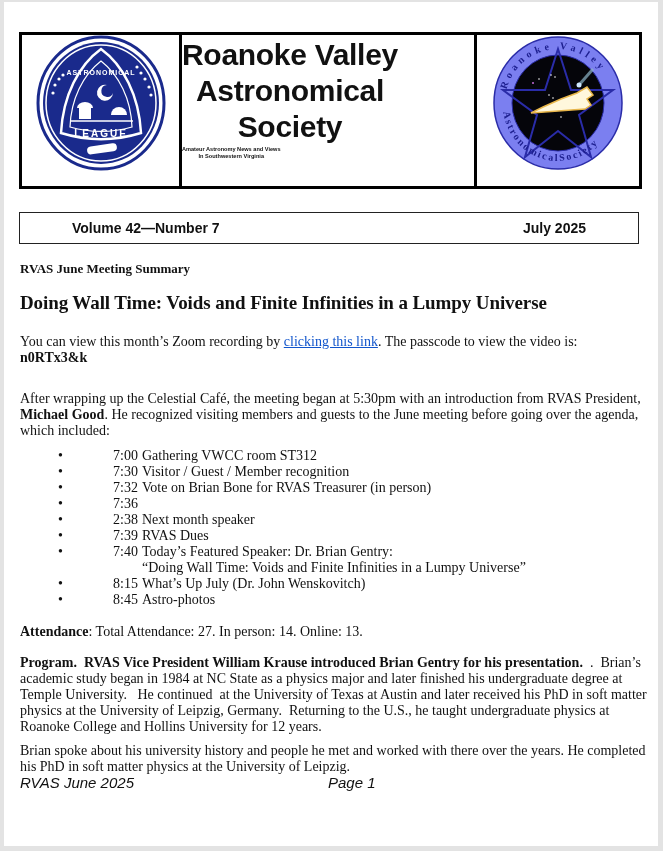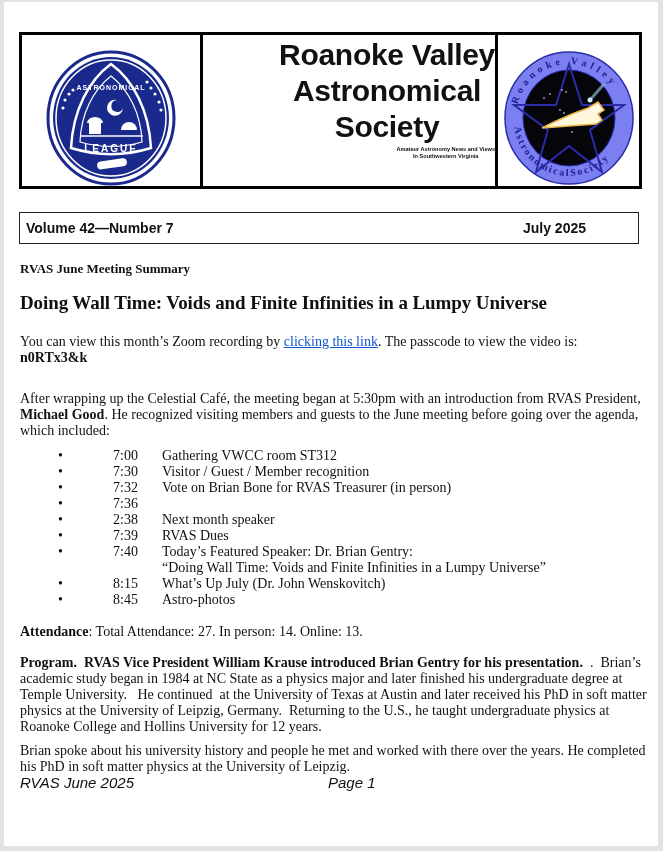--- a/index.html
+++ b/index.html
@@ -13,22 +13,22 @@
     position: absolute; left: 4px; top: 2px;
     width: 654px; height: 844px;
     background: #ffffff;
   }
   .masthead {
     position: absolute; left: 15px; top: 30px;
     width: 617px; height: 151px;
     border: 3px solid #000;
     display: flex;
   }
-  .mast-cell { height: 100%; display: flex; align-items: flex-end; justify-content: center; box-sizing: border-box; }
-  .mast-left { width: 181px; border-right: 3px solid #000; }
+  .mast-cell { height: 100%; display: flex; align-items: flex-start; justify-content: center; box-sizing: border-box; }
+  .mast-left { width: 160px; border-right: 3px solid #000; }
   .mast-center { width: 295px; border-right: 3px solid #000; flex-direction: column; justify-content: flex-start; }
   .mast-right { flex: 1; }
   .mast-title {
     font-family: "Liberation Sans", sans-serif;
     font-weight: bold; font-size: 30px; line-height: 36px;
     text-align: center; letter-spacing: -0.3px; margin-top: 2px;
   }
   .mast-title div { display: block; }
   .mast-sub {
     font-family: "Liberation Sans", sans-serif;
@@ -37,38 +37,38 @@
   }
   .volbox {
     position: absolute; left: 15px; top: 210px;
     width: 618px; height: 30px;
     border: 1px solid #222;
     font-family: "Liberation Sans", sans-serif;
     font-weight: bold; font-size: 14px;
     display: flex; align-items: center; justify-content: space-between;
     box-sizing: content-box;
   }
-  .volbox .vol { padding-left: 6px; }
+  .volbox .vol { padding-left: 6px; margin-left: 46px; }
   .volbox .date { padding-right: 52px; }
   .section-label {
     position: absolute; left: 16px; top: 259px;
     font-weight: bold; font-size: 13px;
   }
   .headline {
     position: absolute; left: 16px; top: 290px;
     font-weight: bold; font-size: 19px; letter-spacing: -0.1px;
   }
   .body-text { font-size: 14px; line-height: 16px; }
   .p1 { position: absolute; left: 16px; top: 332px; width: 630px; }
   .p2 { position: absolute; left: 16px; top: 389px; width: 630px; }
   .agenda { position: absolute; left: 16px; top: 446px; width: 630px; }
   .agenda-row { display: flex; height: 16px; }
   .agenda-row.tall { height: 32px; }
   .bullet { width: 40px; padding-left: 38px; }
-  .time { width: 40px; text-align: right; padding-right: 24px; }
+  .time { width: 40px; text-align: right; padding-right: 4px; }
   .item { flex: 1; }
   .attend { position: absolute; left: 16px; top: 622px; width: 630px; }
   .program { position: absolute; left: 16px; top: 653px; width: 630px; }
   .spoke { position: absolute; left: 16px; top: 741px; width: 630px; }
   a.link { color: #1155cc; text-decoration: underline; }
   .footer {
     position: absolute; top: 772px;
     font-family: "Liberation Sans", sans-serif; font-size: 15px; font-style: italic;
   }
   .footer-left { left: 16px; }

